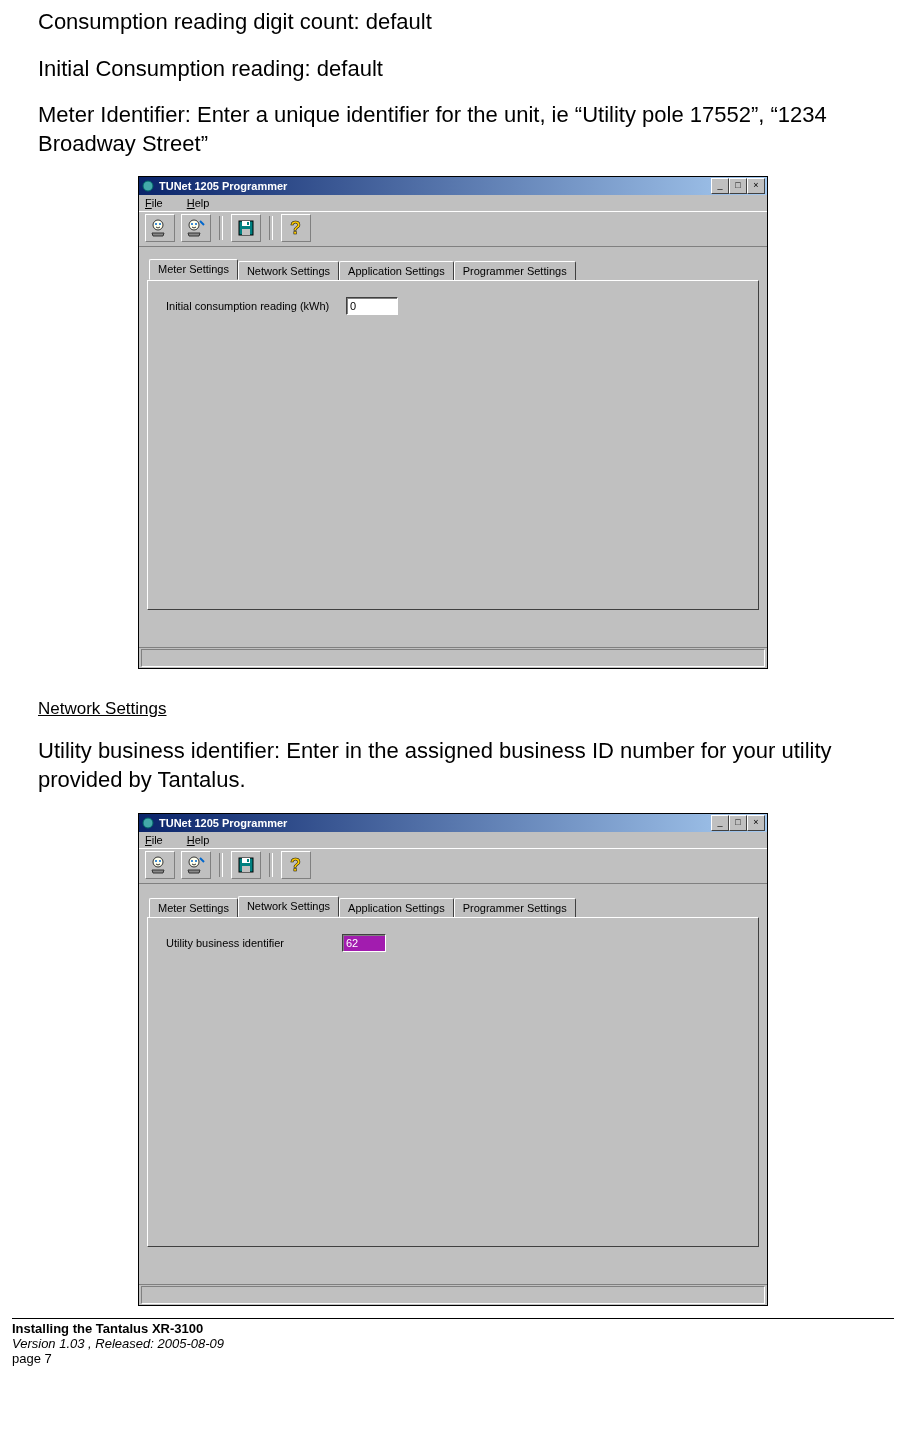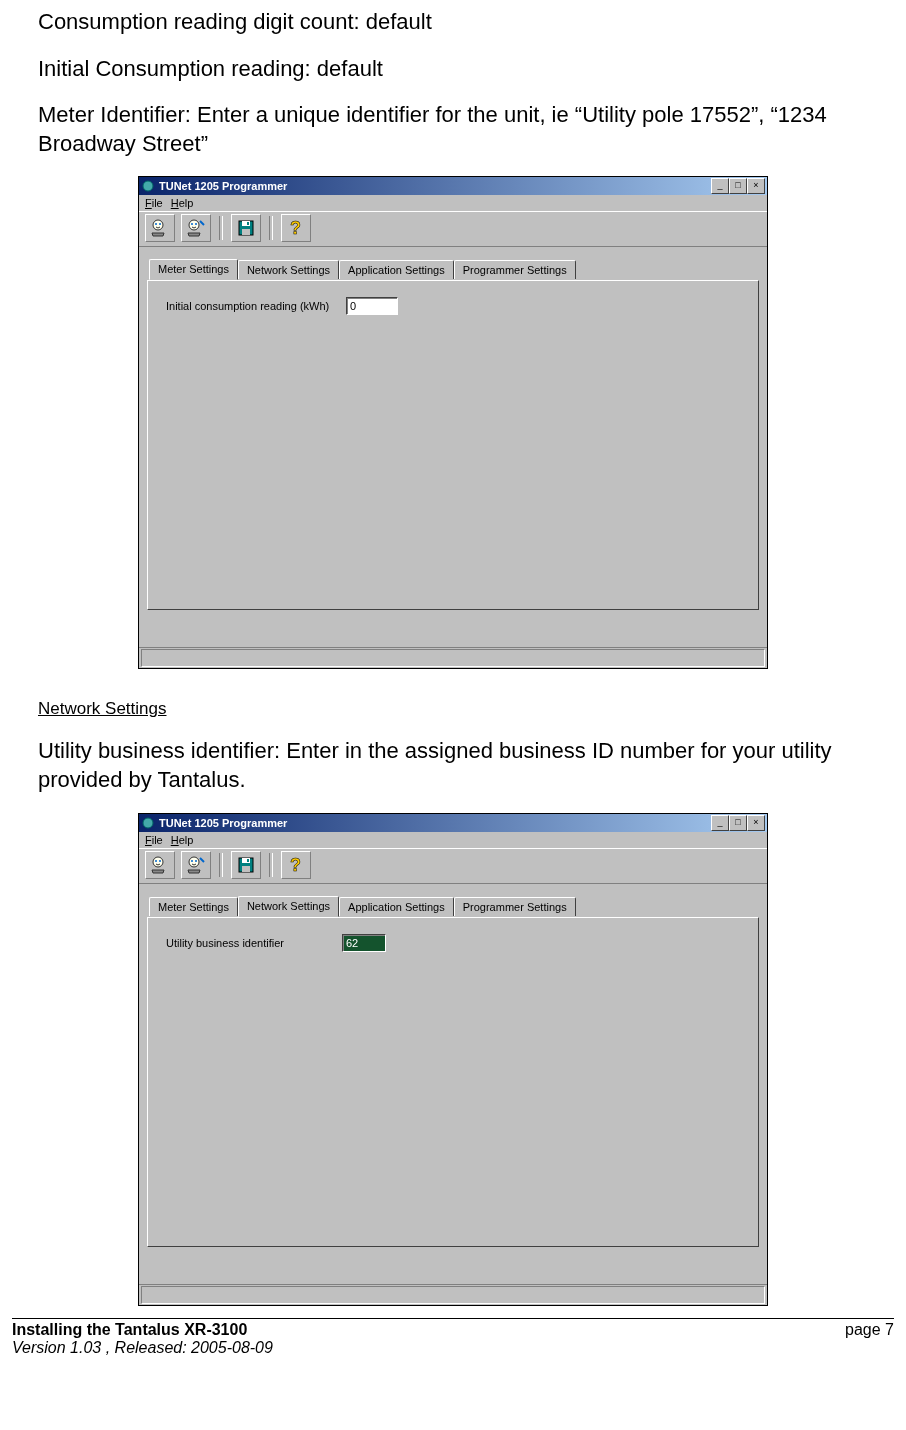--- a/index.html
+++ b/index.html
@@ -58,21 +58,21 @@
     border-right: 1px solid #404040;
     border-bottom: 1px solid #404040;
     font-size: 9px;
     line-height: 12px;
     text-align: center;
     color: #000;
     font-family: Arial;
   }
   .menubar {
     display: flex;
-    gap: 8px;
+    gap: 24px;
     padding: 2px 6px;
     background: #c0c0c0;
     color: #000;
   }
   .menubar span u { text-decoration: underline; }
   .toolbar {
     display: flex;
     align-items: center;
     gap: 6px;
     padding: 2px 6px 4px 6px;
@@ -90,21 +90,21 @@
   }
   .tbsep { width:2px; height:24px; border-left:1px solid #808080; border-right:1px solid #fff; margin:0 2px;}
   .client {
     padding: 12px 8px 0 8px;
     height: 400px;
     box-sizing: border-box;
     position: relative;
   }
   .tabstrip {
     display: flex;
-    align-items: flex-start;
+    align-items: center;
     margin-left: 2px;
     position: relative;
     z-index: 2;
   }
   .tab {
     padding: 3px 8px 3px 8px;
     background: #c0c0c0;
     border-top: 1px solid #fff;
     border-left: 1px solid #fff;
     border-right: 1px solid #404040;
@@ -174,21 +174,22 @@
     height:16px;
     border-top:1px solid #808080;border-left:1px solid #808080;
     border-right:1px solid #fff;border-bottom:1px solid #fff;
   }
   .footer {
     border-top: 1.5px solid #000;
     margin: 8px 12px 0 12px;
     padding-top: 2px;
     display:flex;
     justify-content:space-between;
-    font-size: 16px;
+    font-size: 13px;
+    flex-direction: column;
   }
   .footer .left b { font-weight: bold; }
   .footer .ver { font-style: italic; display:block; }
 </style>
 </head>
 <body>
 
 <div class="page">
 
   <div class="body-text">Consumption reading digit count: default</div>
@@ -331,21 +332,21 @@
       <div class="client">
         <div class="tabstrip">
           <div class="tab">Meter Settings</div>
           <div class="tab active">Network Settings</div>
           <div class="tab">Application Settings</div>
           <div class="tab">Programmer Settings</div>
         </div>
         <div class="tabpanel">
           <div class="formrow">
             <label style="width:176px">Utility business identifier</label>
-            <input class="sunken" style="width: 44px; background: #14532d; color: rgb(255, 255, 255);" value="62">
+            <input class="sunken" style="width: 44px; background: #a21caf; color: rgb(255, 255, 255);" value="62">
           </div>
         </div>
       </div>
       <div class="statusbar">
           <div class="statuscell"></div>
         </div>
     </div>
   </div>
 
 </div>

